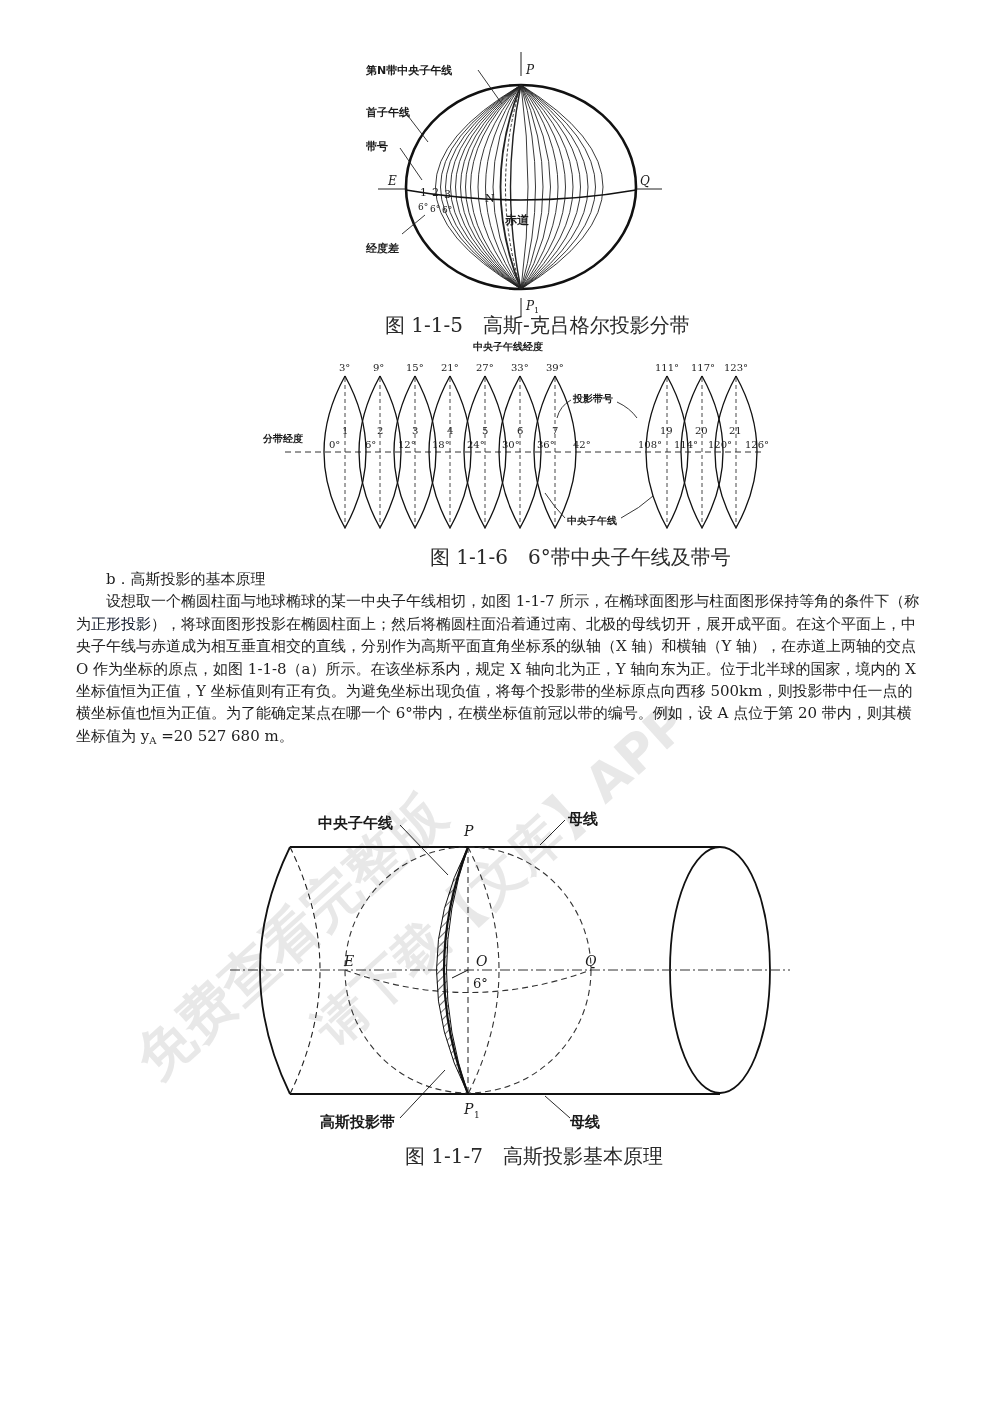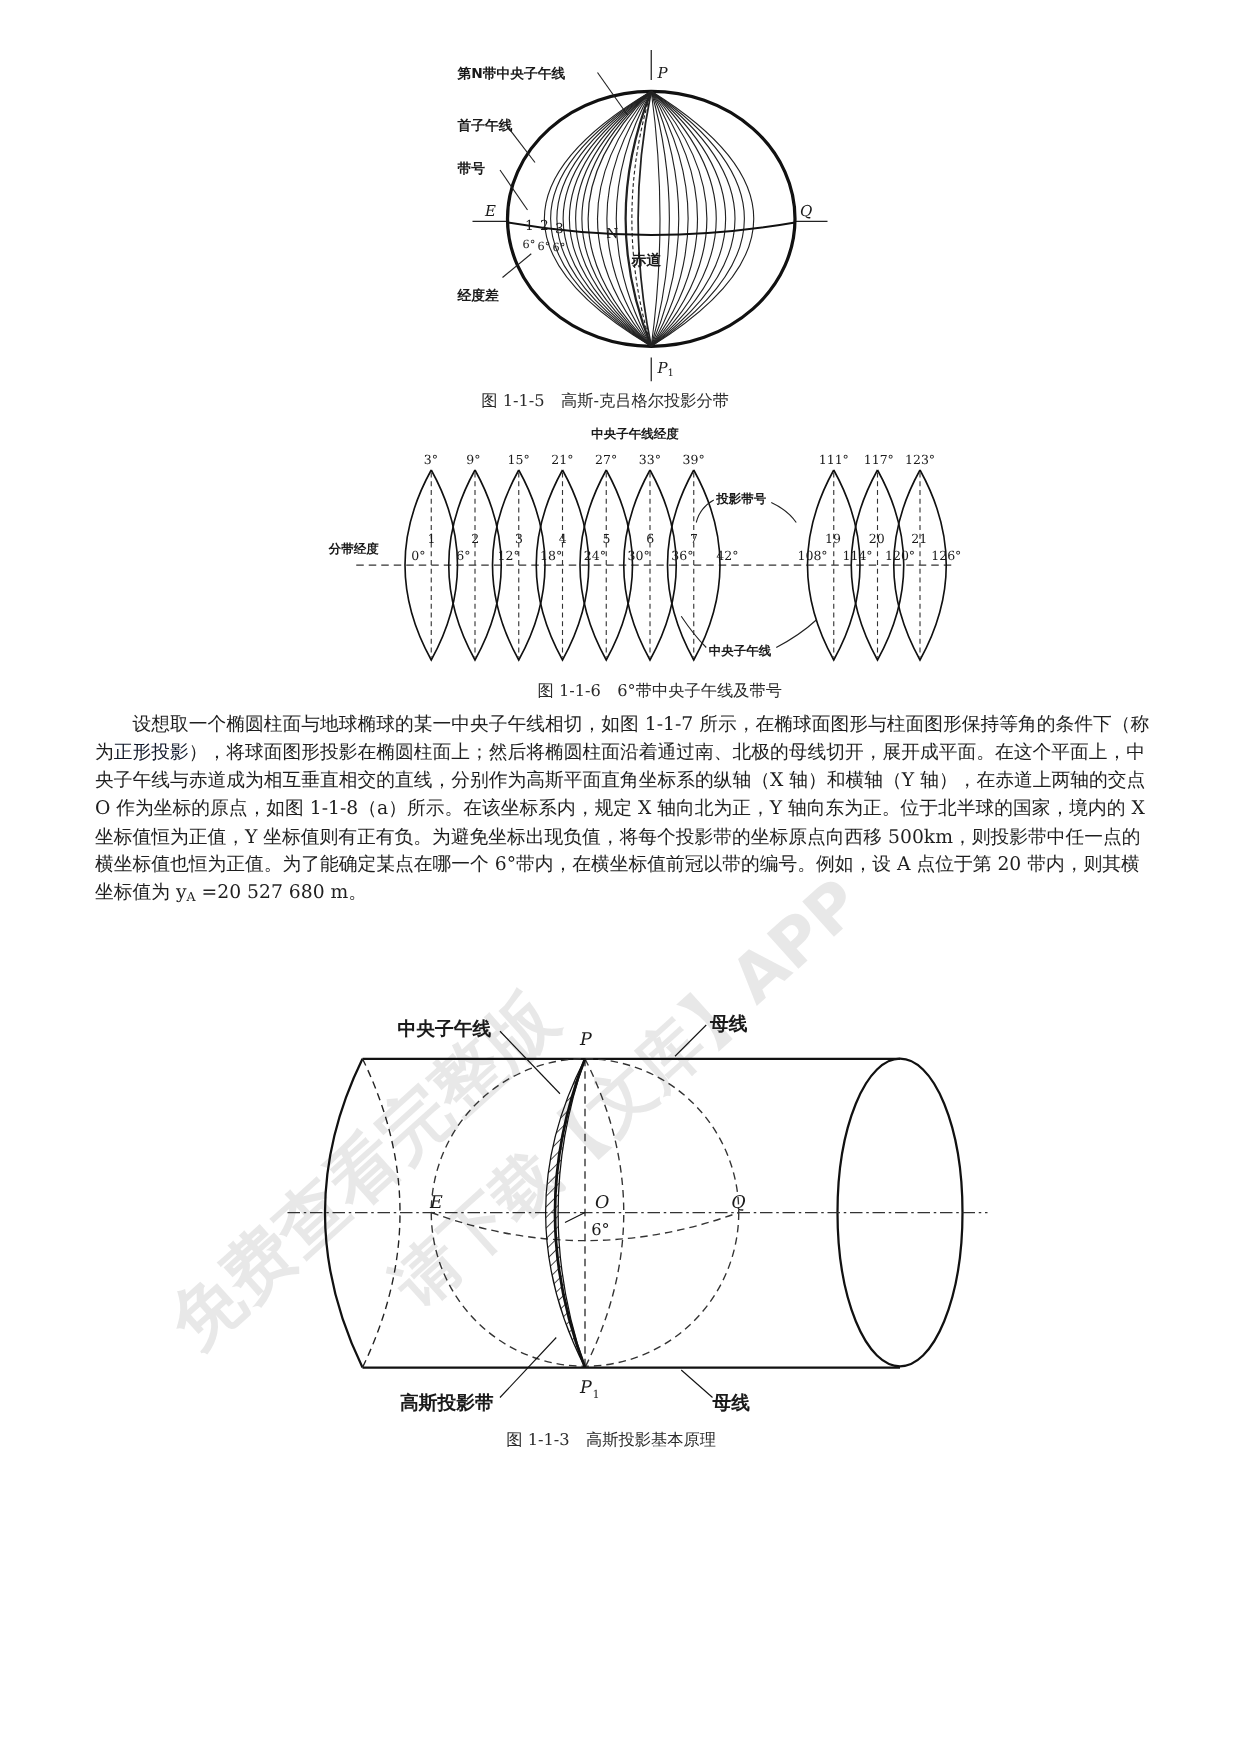--- a/index.html
+++ b/index.html
@@ -1,40 +1,40 @@
 <!DOCTYPE html>
 <html><head>
 <meta charset="utf-8">
 <style>
   html, body { margin:0; padding:0; background:#ffffff; }
   body { width:992px; height:1403px; position:relative; overflow:hidden;
          font-family:"DejaVu Serif","Liberation Serif",serif; color:#1a1a1a; }
   .abs { position:absolute; }
   svg text { font-family:"DejaVu Serif","Liberation Serif",serif; fill:#1a1a1a; }
   .lbl { font-family:"DejaVu Sans","Liberation Sans",sans-serif; font-weight:bold; }
-  .caption { position:absolute; font-size:13px; color:#2a2a2a; white-space:nowrap; }
+  .caption { position:absolute; font-size:20px; color:#2a2a2a; white-space:nowrap; }
   .para { position:absolute; left:76px; width:846px; font-size:15px; line-height:22.4px; color:#1e1e1e; }
   .para p { margin:0; }
   .indent { text-indent:30px; }
   .link { color:#0f172a; }
   .sub { font-size:10px; vertical-align:-3px; }
   .watermark { position:absolute; font-family:"DejaVu Sans","Liberation Sans",sans-serif; font-weight:bold;
                color:rgba(150,150,150,0.22); font-size:56px; white-space:nowrap; transform-origin:left top; pointer-events:none; }
 </style>
 </head>
 <body>
 
 <div class="watermark" style="left:120px; top:1040px; transform:rotate(-42deg);">
   <span>免费查看完整版</span>
 </div>
 <div class="watermark" style="left:300px; top:1010px; transform:rotate(-42deg); font-size:52px;">
   <span>请下载【文库】APP</span>
 </div>
 
-<div class="abs" style="left:350px; top:40px; width:320px; height:270px;">
+<div class="abs" style="left:350px; top:52px; width:320px; height:270px;">
   <svg width="320" height="270" viewBox="0 0 320 270">
 
     <line x1="171" y1="0" x2="171" y2="24" stroke="#222" stroke-width="1"></line>
     <line x1="171" y1="246" x2="171" y2="265" stroke="#222" stroke-width="1"></line>
 
     <line x1="28" y1="137" x2="56" y2="137" stroke="#222" stroke-width="1"></line>
     <line x1="286" y1="137" x2="312" y2="137" stroke="#222" stroke-width="1"></line>
 
     <ellipse cx="171" cy="135" rx="115" ry="102" fill="none" stroke="#111" stroke-width="2.6"></ellipse>
 
@@ -173,20 +173,21 @@
     <path d="M316 62 Q 305 68 302 80" fill="none" stroke="#222" stroke-width="0.9"></path>
     <path d="M362 64 Q 375 70 382 80" fill="none" stroke="#222" stroke-width="0.9"></path>
     <text x="312" y="186" class="lbl" font-size="10">中央子午线</text>
     <path d="M310 180 Q 300 170 290 155" fill="none" stroke="#222" stroke-width="0.9"></path>
     <path d="M366 180 Q 385 170 398 158" fill="none" stroke="#222" stroke-width="0.9"></path>
   </svg>
 </div>
 <div class="caption" style="left:390px; top:544px;margin-left:40px;">图 1-1-6　6°带中央子午线及带号</div>
 
 <div class="para" style="top:568px;">
+  <p style="padding-left:30px;">b．高斯投影的基本原理</p>
   <p class="indent"><span>设想取一个椭圆柱面与地球椭球的某一中央子午线相切，如图 1-1-7 所示，在椭球面图形与柱面图形保持等角的条件下（称为</span><span class="link">正形投影</span><span>），将球面图形投影在椭圆柱面上；然后将椭圆柱面沿着通过南、北极的母线切开，展开成平面。在这个平面上，中央子午线与赤道成为相互垂直相交的直线，分别作为高斯平面直角坐标系的纵轴（X 轴）和横轴（Y 轴），在赤道上两轴的交点 O 作为坐标的原点，如图 1-1-8（a）所示。在该坐标系内，规定 X 轴向北为正，Y 轴向东为正。位于北半球的国家，境内的 X 坐标值恒为正值，Y 坐标值则有正有负。为避免坐标出现负值，将每个投影带的坐标原点向西移 500km，则投影带中任一点的横坐标值也恒为正值。为了能确定某点在哪一个 6°带内，在横坐标值前冠以带的编号。例如，设 A 点位于第 20 带内，则其横坐标值为 y</span><span class="sub">A</span><span> =20 527 680 m。</span></p>
 </div>
 
 <div class="abs" style="left:220px; top:800px; width:600px; height:340px;">
   <svg width="600" height="340" viewBox="0 0 600 340">
 
     <g fill="none" stroke="#111" stroke-width="1.8">
       <path d="M70 47 L 500 47"></path>
       <path d="M70 294 L 500 294"></path>
       <path d="M70 47 Q 10 170 70 294"></path>
@@ -226,13 +227,13 @@
     <text x="350" y="327" class="lbl" font-size="15">母线</text>
     <text x="244" y="36" font-size="14" font-style="italic">P</text>
     <text x="244" y="314" font-size="14" font-style="italic">P</text>
     <text x="254" y="318" font-size="9">1</text>
     <text x="124" y="166" font-size="14" font-style="italic">E</text>
     <text x="365" y="166" font-size="14" font-style="italic">Q</text>
     <text x="256" y="166" font-size="14" font-style="italic">O</text>
     <text x="253" y="188" font-size="13">6°</text>
   </svg>
 </div>
-<div class="caption" style="left:405px; top:1143px;">图 1-1-3　高斯投影基本原理</div>
+<div class="caption" style="left:405px; top:1143px;">图 1-1-7　高斯投影基本原理</div>
 
 </body></html>

